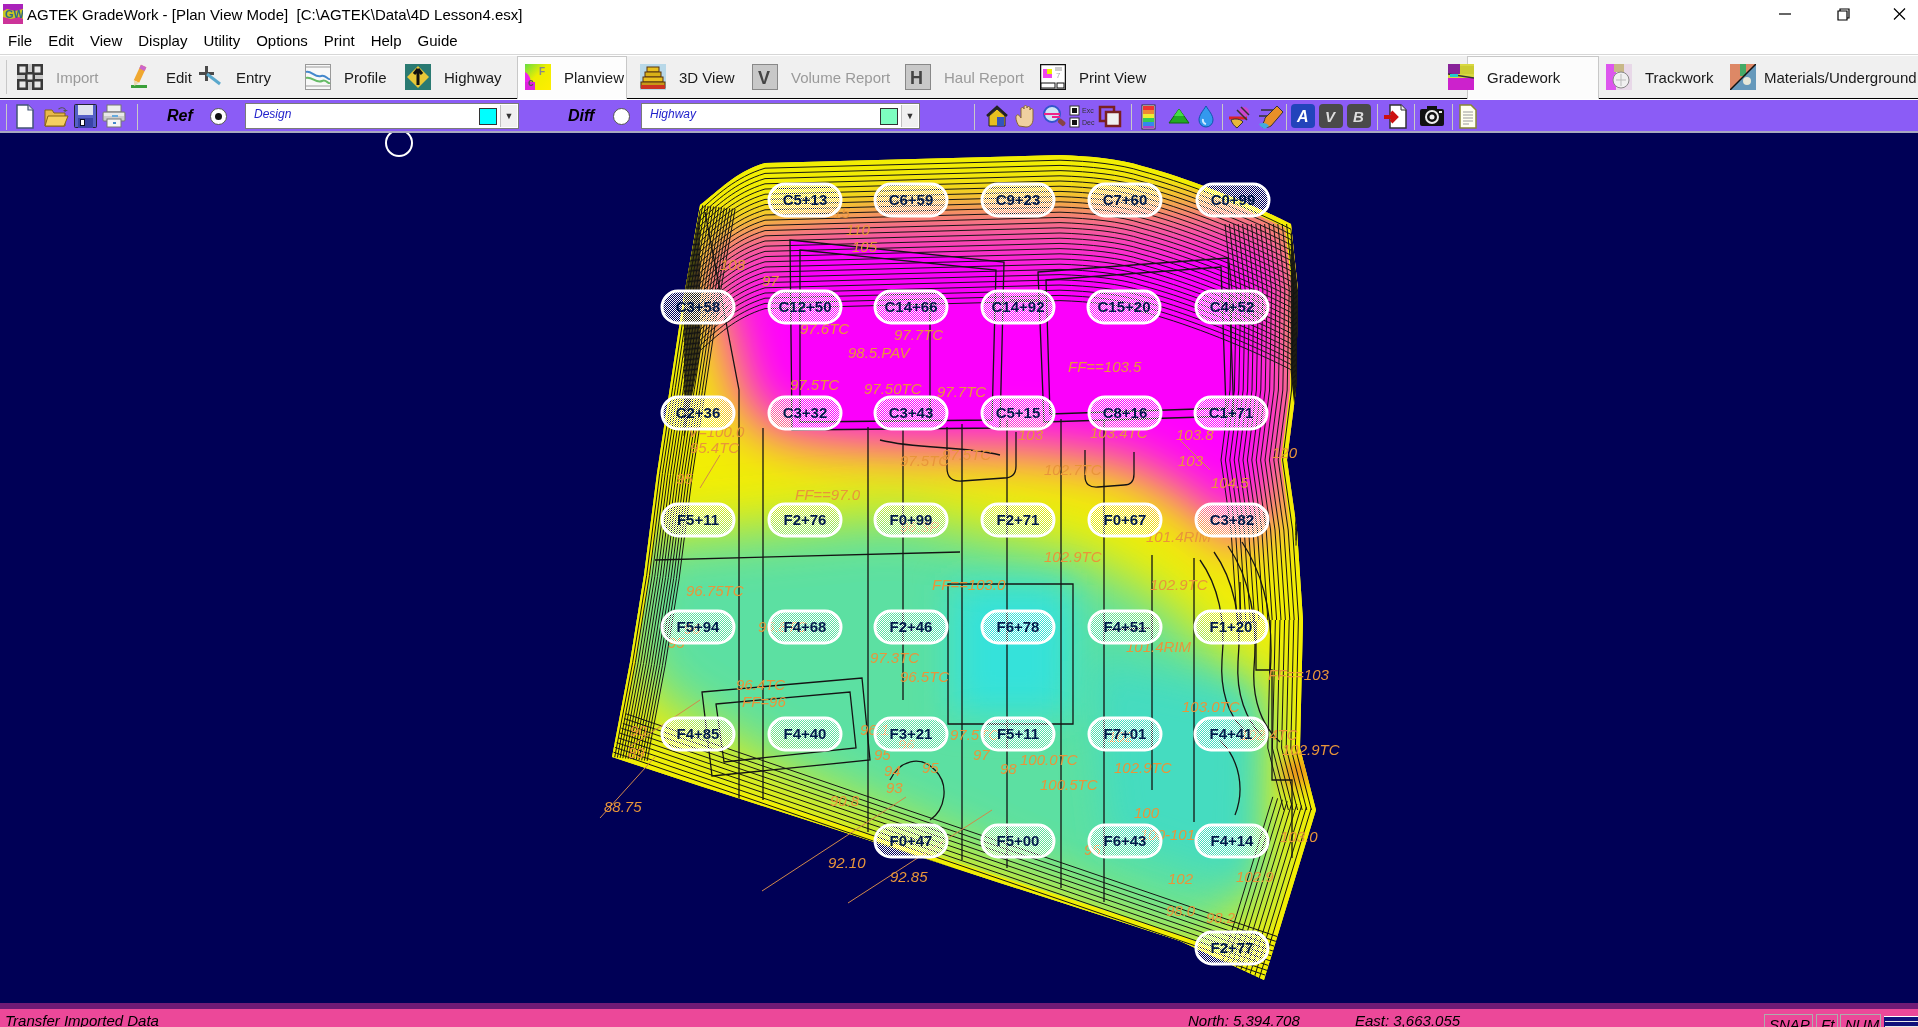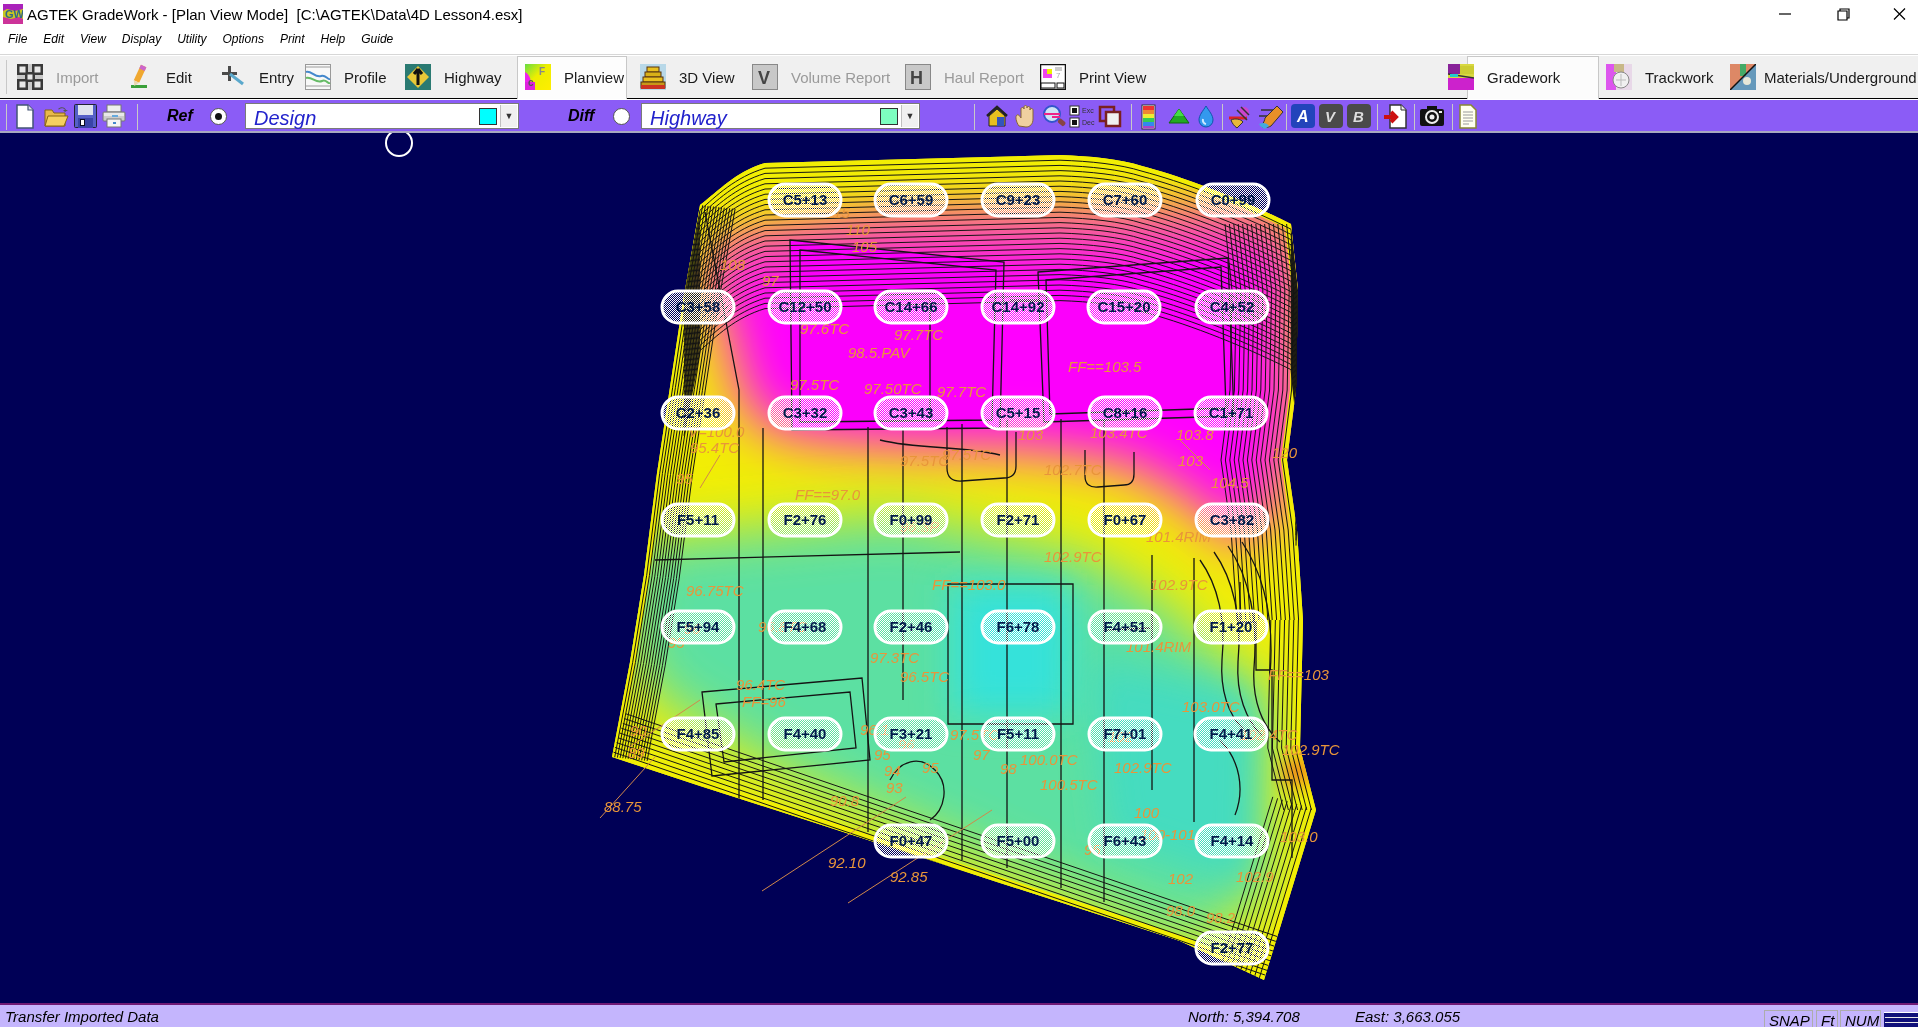--- a/index.html
+++ b/index.html
@@ -7,45 +7,45 @@
 #app { position:relative; width:1918px; height:1027px;padding-left:16px; }
 
 
 #titlebar { position:absolute; left:0; top:0; width:100%; height:29px; background:#ffffff; }
 #titlebar .appicon { position:absolute; left:3px; top:4px; width:20px; height:20px; }
 #titlebar .title { position:absolute; left:27px; top:6px; font-size:15px; color:#000; }
 .winbtn { position:absolute; top:0; width:46px; height:29px; text-align:center; line-height:29px; font-size:15px; color:#000; }
 
 
 #menubar { position:absolute; left:0; top:29px; width:100%; height:26px; background:#ffffff; border-bottom:1px solid #d7d7d7; }
-#menubar span { display:inline-block; font-size:12px; color:#000; padding:3px 8px 0 8px;font-style:italic; }
+#menubar span { display:inline-block; font-size:15px; color:#000; padding:3px 8px 0 8px; }
 
 
 #toolbar1 { position:absolute; left:0; top:56px; width:100%; height:43px; background:#f0f0f0; border-bottom:1px solid #000000; }
 .tb1btn { position:absolute; top:1px; height:40px; display:flex; align-items:center; font-size:15px; color:#1a1a1a; }
 .tb1btn .ic { width:26px; height:26px; margin-right:13px; position:relative; }
 .tb1btn.disabled { color:#9a9a9a; }
 .tb1sel { position:absolute; top:0px; height:43px; background:#fdfdfd; border:1px solid #c8c8c8; border-bottom:none; }
 
 
 #toolbar2 { position:absolute; left:0; top:100px; width:100%; height:33px; background:#8b5cf6; border-bottom:2px solid #a8a8c0; }
 .t2lab { position:absolute; top:7px; font-size:16px; font-style:italic; font-weight:bold; color:#000; }
 .dropbox { position:absolute; top:3px; height:26px; background:#fff; border:1px solid #7a7a7a; }
-.dropbox .txt { position:absolute; left:8px; top:3px; font-size:20px; font-style:italic; color:#2222cc; }
+.dropbox .txt { position:absolute; left:8px; top:3px; font-size:12px; font-style:italic; color:#2222cc; }
 .swatch { position:absolute; top:4px; width:18px; height:17px; border:1px solid #333; }
 .droparrow { position:absolute; right:1px; top:1px; width:17px; height:22px; background:#f0f0f0; border-left:1px solid #c0c0c0; font-size:9px; text-align:center; line-height:22px; color:#333; }
 .radio { position:absolute; top:8px; width:17px; height:17px; border:1px solid #555; border-radius:50%; background:#fff; }
 .radio.sel::after { content:""; position:absolute; left:4px; top:4px; width:7px; height:7px; background:#111; border-radius:50%; }
 .t2ic { position:absolute; top:4px; width:25px; height:25px; }
 
 
 #canvas { position:absolute; left:0; top:133px; width:1918px; height:870px; background:#000056; overflow:hidden; }
 
 
-#statusbar { position:absolute; left:0; top:1003px; width:100%; height:24px; background:#c4b5fd; border-top:2px solid #701a75; font-size:15px; font-style:italic; color:#000;text-decoration:underline; }
+#statusbar { position:absolute; left:0; top:1003px; width:100%; height:24px; background:#ec4899; border-top:6px solid #701a75; font-size:15px; font-style:italic; color:#000;text-decoration:underline; }
 .sbox { position:absolute; top:5px; height:22px; border:1px solid #adadad; font-size:15px; font-style:italic; padding:1px 0 0 4px; }
 </style>
 </head>
 <body>
 <div id="app">
 
   <div id="titlebar">
     <svg class="appicon" viewBox="0 0 20 20">
         <rect width="20" height="20" fill="#c8c820"></rect>
         <path d="M0,0 L20,0 L20,5 L12,7 L4,5 L0,7 Z" fill="#aa22bb"></path>
@@ -91,21 +91,21 @@
             </g>
           </svg></span>Import</div>
     <div class="tb1btn" style="left:127px;"><span class="ic"><svg width="26" height="26" viewBox="0 0 26 26">
             <rect x="4" y="21" width="16" height="3" fill="#3aa03a"></rect>
             <g transform="rotate(25 12 12)">
               <rect x="9" y="1" width="6" height="17" fill="#f0a830"></rect>
               <rect x="9" y="1" width="6" height="4" fill="#cc66cc"></rect>
               <path d="M9,18 L15,18 L12,23 Z" fill="#e8d8b0"></path>
             </g>
           </svg></span>Edit</div>
-    <div class="tb1btn" style="left:220px;"><span class="ic"><svg width="26" height="26" viewBox="0 0 26 26">
+    <div class="tb1btn" style="left:197px;"><span class="ic"><svg width="26" height="26" viewBox="0 0 26 26">
             <path d="M8,2 L11,2 L11,8 L17,8 L17,11 L11,11 L11,17 L8,17 L8,11 L2,11 L2,8 L8,8 Z" fill="#4a4a4a"></path>
             <path d="M10,10 L23,20" stroke="#5aa8cc" stroke-width="3"></path>
           </svg></span>Entry</div>
     <div class="tb1btn" style="left:305px;"><span class="ic"><svg width="26" height="26" viewBox="0 0 26 26">
             <rect x="0.5" y="0.5" width="25" height="25" fill="#f8f8f8" stroke="#999"></rect>
             <path d="M1,8 C6,6 10,14 16,12 C20,10 23,16 25,15" stroke="#4488cc" stroke-width="2" fill="none"></path>
             <path d="M1,14 C7,12 11,20 17,17 C21,15 23,20 25,19" stroke="#66bb66" stroke-width="2" fill="none"></path>
             <path d="M1,3 L25,3 M1,22 L25,22" stroke="#bbb" stroke-width="1.5"></path>
           </svg></span>Profile</div>
     <div class="tb1btn" style="left:405px;"><span class="ic"><svg width="26" height="26" viewBox="0 0 26 26">

